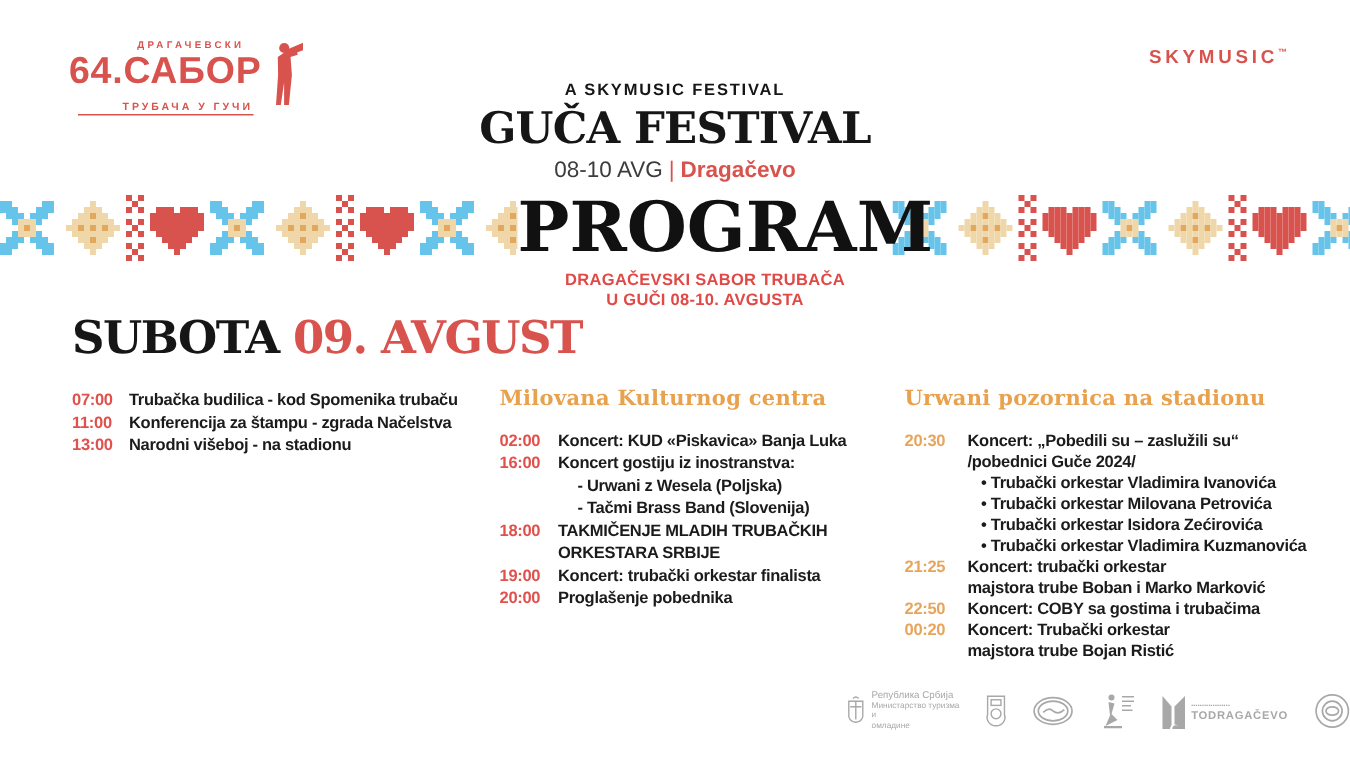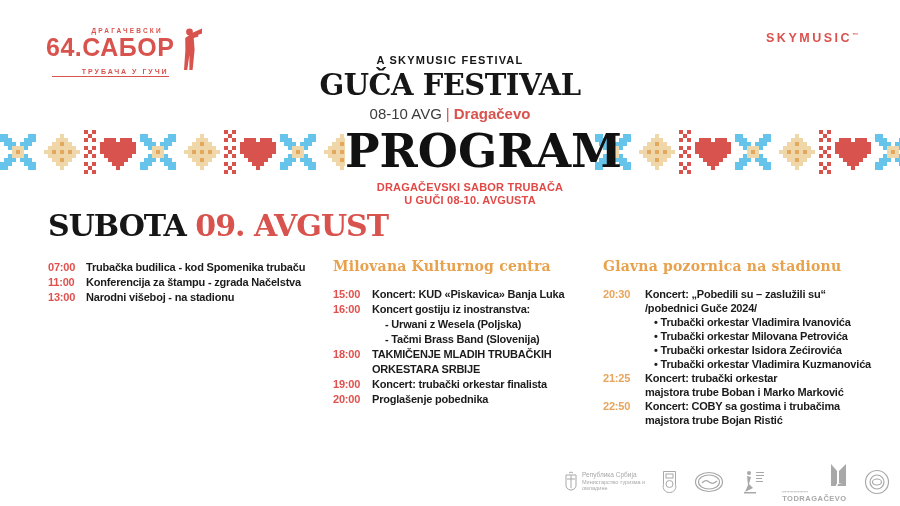--- a/index.html
+++ b/index.html
@@ -62,21 +62,21 @@
   .col-main .row{line-height:14px;}
   .col-main .row .time{flex-basis:42px;color:#E8A45B;}
   .col-main .row.bullet .txt{padding-left:9px;}
 
   
   .footer{position:absolute;left:564px;top:461px;display:flex;align-items:center;gap:17px;
           color:#A8A8A8;}
   .logo{display:flex;align-items:center;gap:4px;}
   .gov-text{font-size:5.5px;line-height:6.5px;color:#A8A8A8;}
   .gov-text .g1{font-size:6.5px;}
-  .todra{display:flex;align-items:flex-end;gap:3px;flex-direction:column;}
+  .todra{display:flex;align-items:center;gap:3px;}
   .todra-text .tiny{font-size:3.5px;line-height:4px;letter-spacing:.2px;}
   .todra-text .big{font-size:7.5px;font-weight:bold;letter-spacing:.5px;}
   svg{display:block;}
 </style>
 </head>
 <body>
 
 <div class="poster">
 
   <div class="sabor">
@@ -843,21 +843,21 @@
       <div class="row">
         <span class="time">13:00</span>
         <span class="txt">Narodni višeboj - na stadionu</span>
       </div>
     </div>
 
   <div class="col col-kc">
     <div class="col-title">Milovana Kulturnog centra</div>
 
   <div class="row">
-        <span class="time">15:00</span>
+        <span class="time">02:00</span>
         <span class="txt">Koncert: KUD «Piskavica» Banja Luka</span>
       </div>
       <div class="row">
         <span class="time">16:00</span>
         <span class="txt">Koncert gostiju iz inostranstva:</span>
       </div>
       <div class="row indent">
         <span class="time"></span>
         <span class="txt">- Urwani z Wesela (Poljska)</span>
       </div>
@@ -877,21 +877,21 @@
         <span class="time">19:00</span>
         <span class="txt">Koncert: trubački orkestar finalista</span>
       </div>
       <div class="row">
         <span class="time">20:00</span>
         <span class="txt">Proglašenje pobednika</span>
       </div>
     </div>
 
   <div class="col col-main">
-    <div class="col-title">Glavna pozornica na stadionu</div>
+    <div class="col-title">Urwani pozornica na stadionu</div>
 
   <div class="row">
         <span class="time">20:30</span>
         <span class="txt">Koncert: „Pobedili su – zaslužili su“</span>
       </div>
       <div class="row">
         <span class="time"></span>
         <span class="txt">/pobednici Guče 2024/</span>
       </div>
       <div class="row bullet">
@@ -914,20 +914,24 @@
         <span class="time">21:25</span>
         <span class="txt">Koncert: trubački orkestar</span>
       </div>
       <div class="row">
         <span class="time"></span>
         <span class="txt">majstora trube Boban i Marko Marković</span>
       </div>
       <div class="row">
         <span class="time">22:50</span>
         <span class="txt">Koncert: COBY sa gostima i trubačima</span>
+      </div>
+      <div class="row">
+        <span class="time">00:20</span>
+        <span class="txt">Koncert: Trubački orkestar</span>
       </div>
       <div class="row">
         <span class="time"></span>
         <span class="txt">majstora trube Bojan Ristić</span>
       </div>
     </div>
 
   <div class="footer">
     <div class="logo">
       <svg width="14" height="22" viewBox="0 0 14 22">

